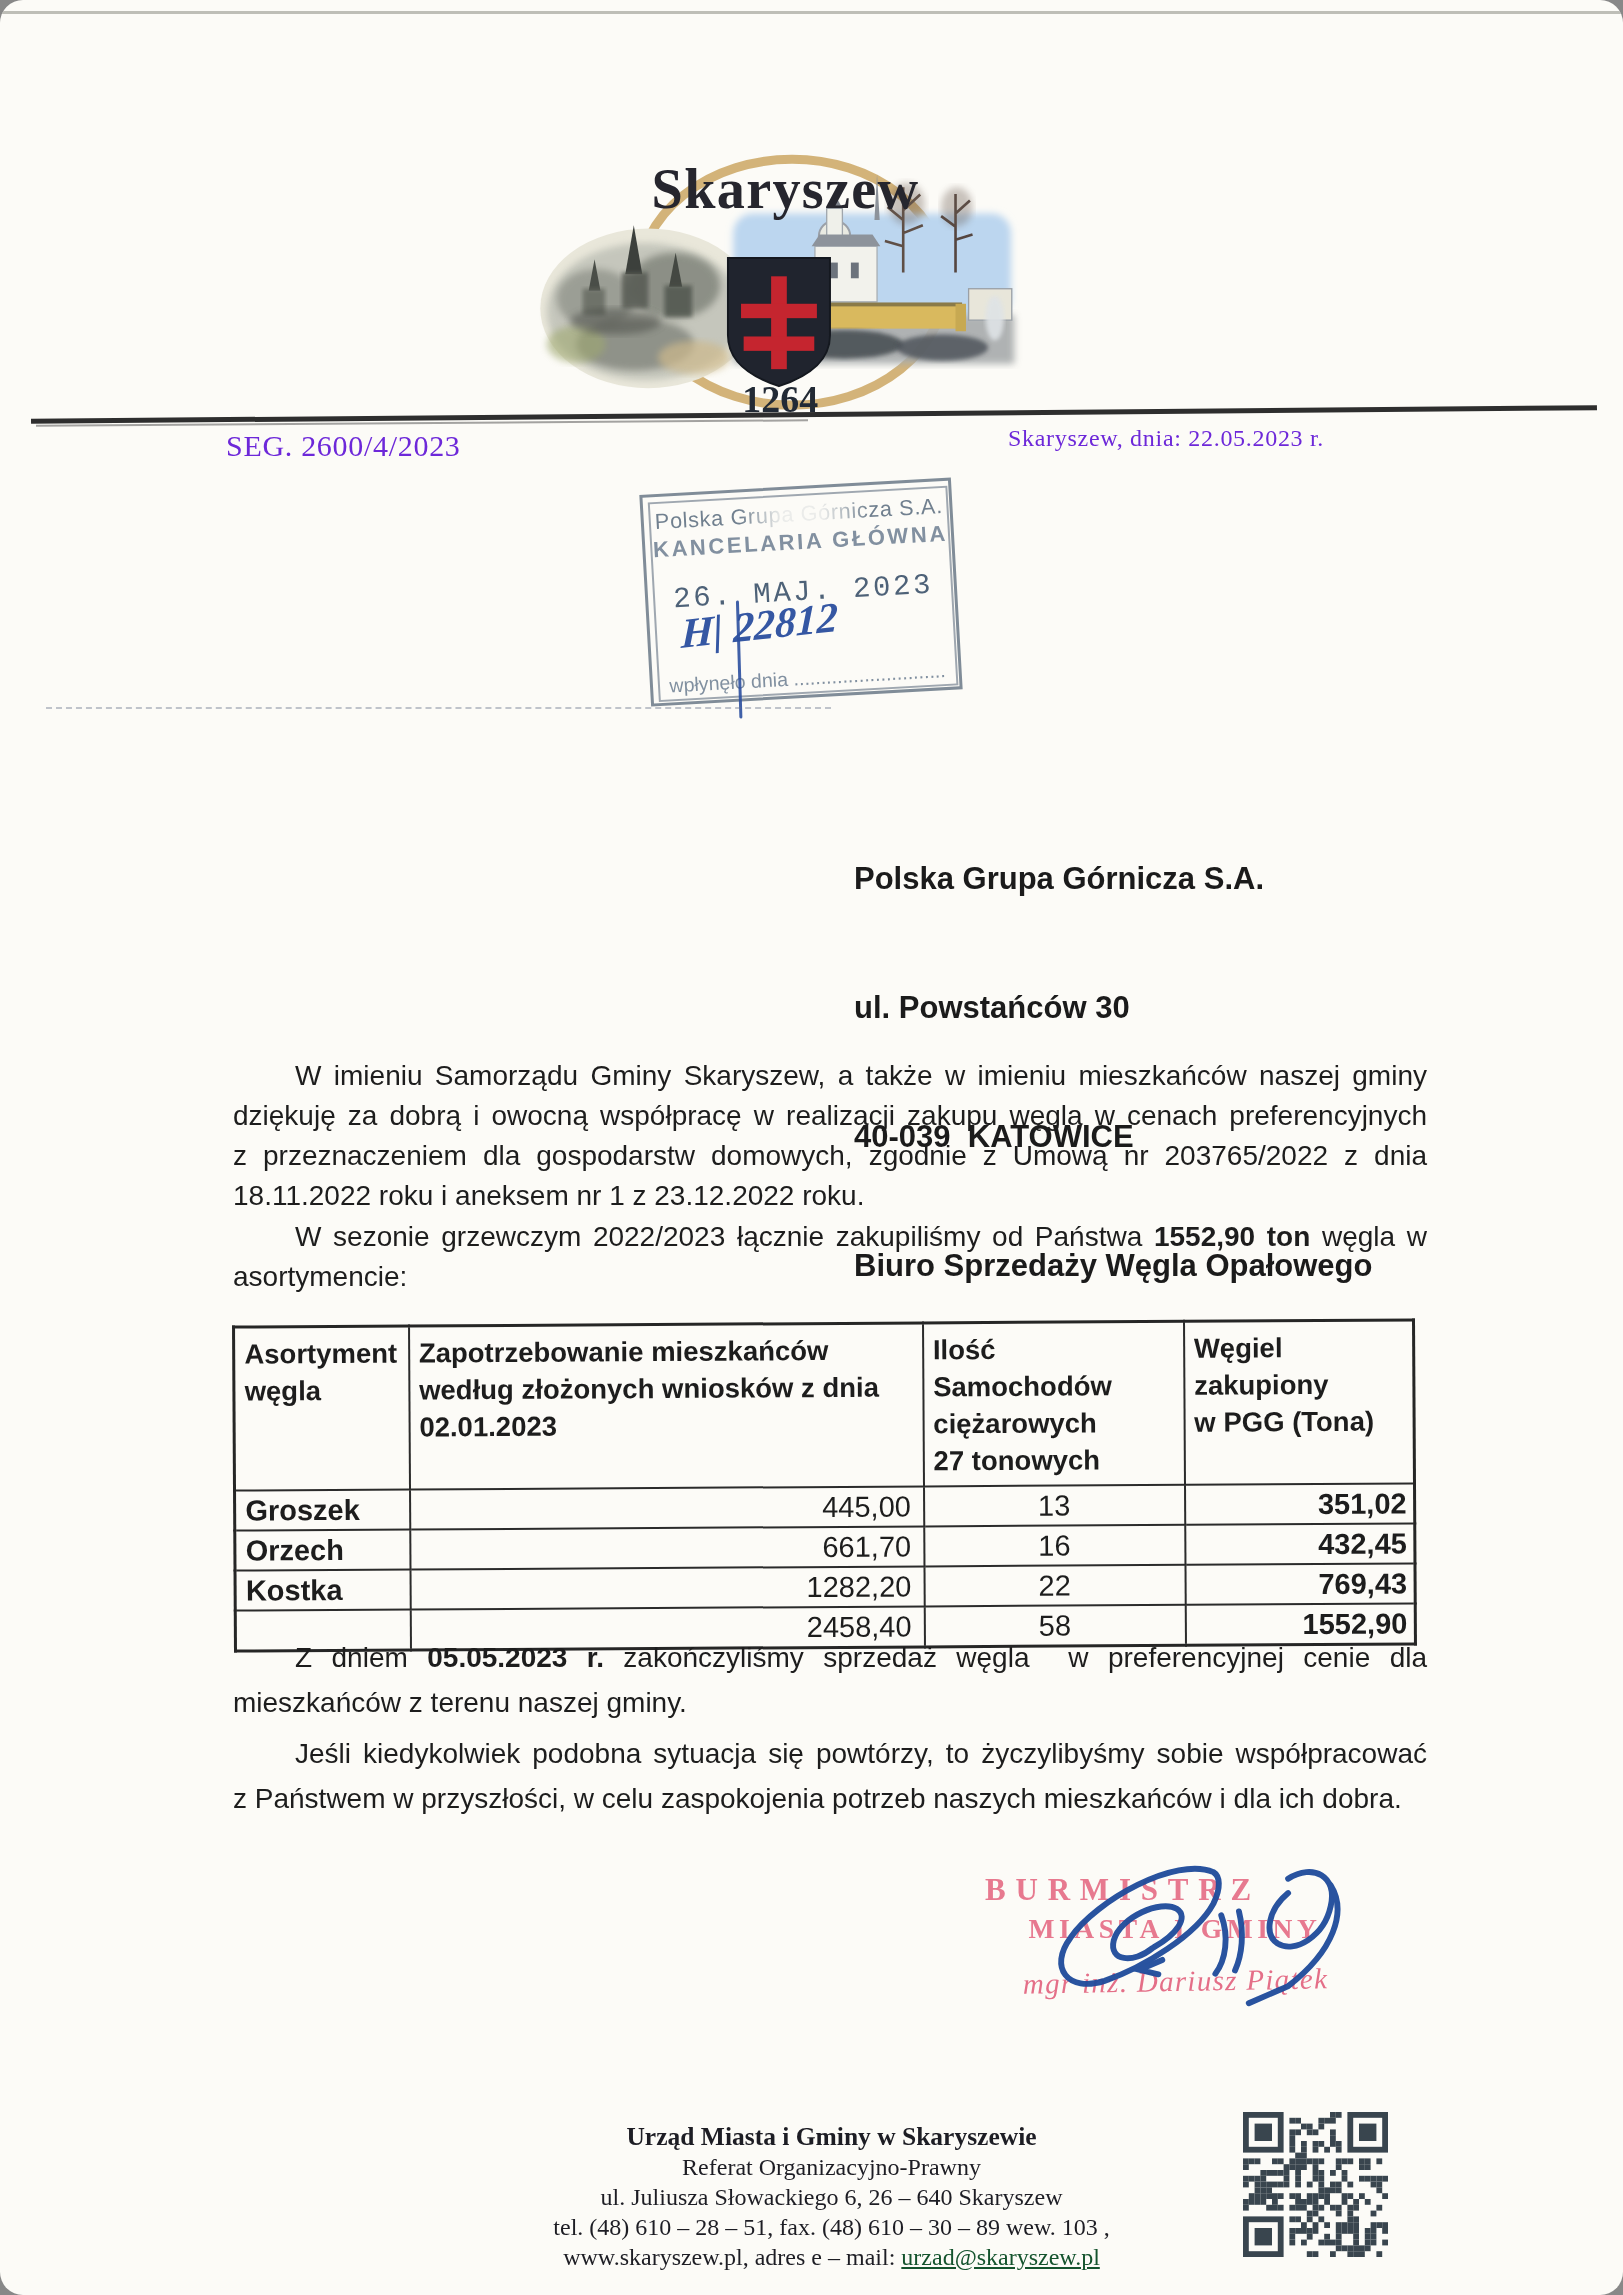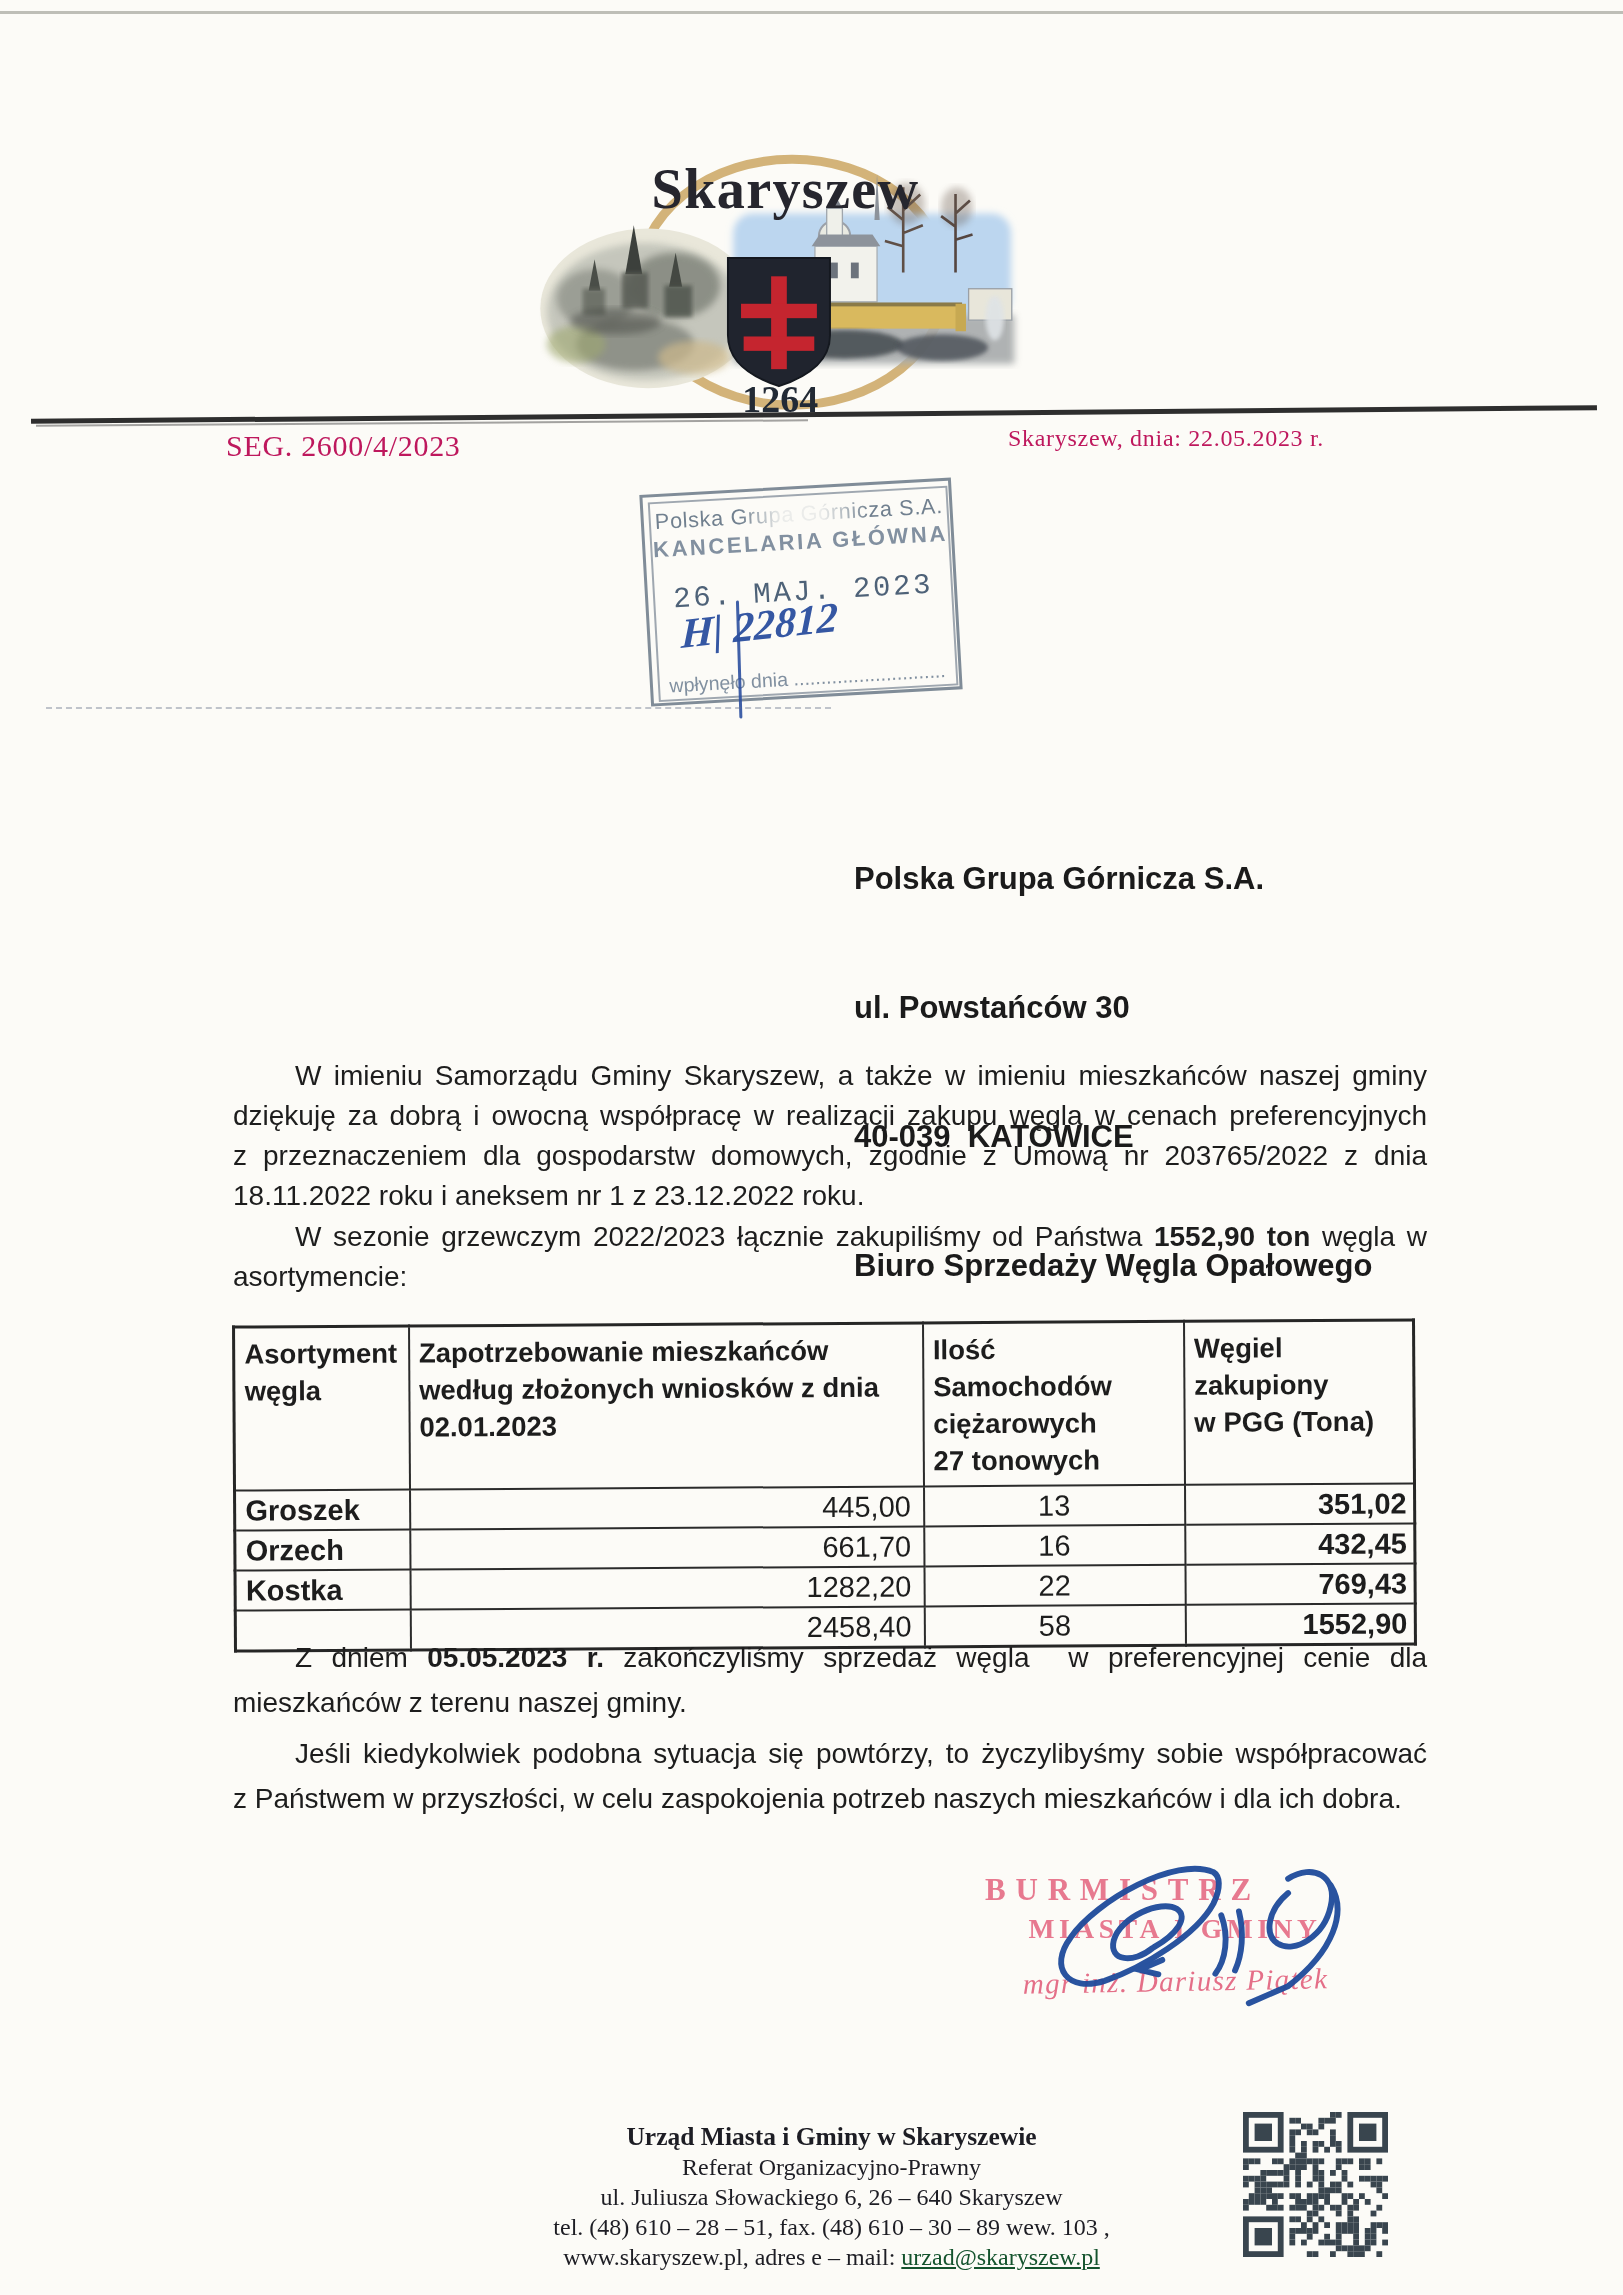--- a/index.html
+++ b/index.html
@@ -1,32 +1,32 @@
 <!DOCTYPE html>
 <html lang="pl" style="font-size:10.5px"><head>
 <meta charset="utf-8">
 <style>
   html,body{margin:0;padding:0;background:#888;}
   .page{
     position:relative;width:1623px;height:2295px;margin:0 auto;
     background:#fcfbf7;overflow:hidden;
-    font-family:"Liberation Sans",sans-serif;color:#1d1d1d;
+    font-family:"Liberation Sans",sans-serif;color:#1d1d1d;border-radius:23px;
   }
   .abs{position:absolute;}
 
   
   .scan-top{left:0;top:10.5px;width:1623px;height:3.3px;background:#b3b3ab;opacity:.85;}
 
   
   .logo{left:537px;top:148px;width:497px;height:271px;}
 
   
   .rule{left:31px;top:412px;width:1566px;height:4.6px;background:#2e2e2e;transform:rotate(-.5deg);}
   .rule2{left:36px;top:422px;width:772px;height:2px;background:#5a5a5a;opacity:.55;transform:rotate(-.4deg);}
-  .refline{font-family:"Liberation Serif",serif;color:#be185d;}
+  .refline{font-family:"Liberation Serif",serif;color:#6d28d9;}
   .ref-no{left:226px;top:429px;font-size:30px;letter-spacing:0.7px;}
   .ref-date{left:1008px;top:425px;font-size:24px;letter-spacing:0.7px;}
 
   
   .stamp{left:645px;top:486px;width:296px;height:196px;transform:rotate(-3.2deg);
     border:3.3px solid rgba(96,112,128,.8);padding:5.2px;overflow:visible;}
   .stamp-inner{position:relative;width:100%;height:100%;border:2px solid rgba(96,112,128,.6);}
   .stamp-company{position:absolute;left:0;top:5.2px;width:100%;text-align:center;
     font-size:21.6px;color:#71808f;letter-spacing:0.7px;
     -webkit-mask-image:linear-gradient(90deg,#000 0 30%,rgba(0,0,0,.12) 44% 58%,#000 74%);

